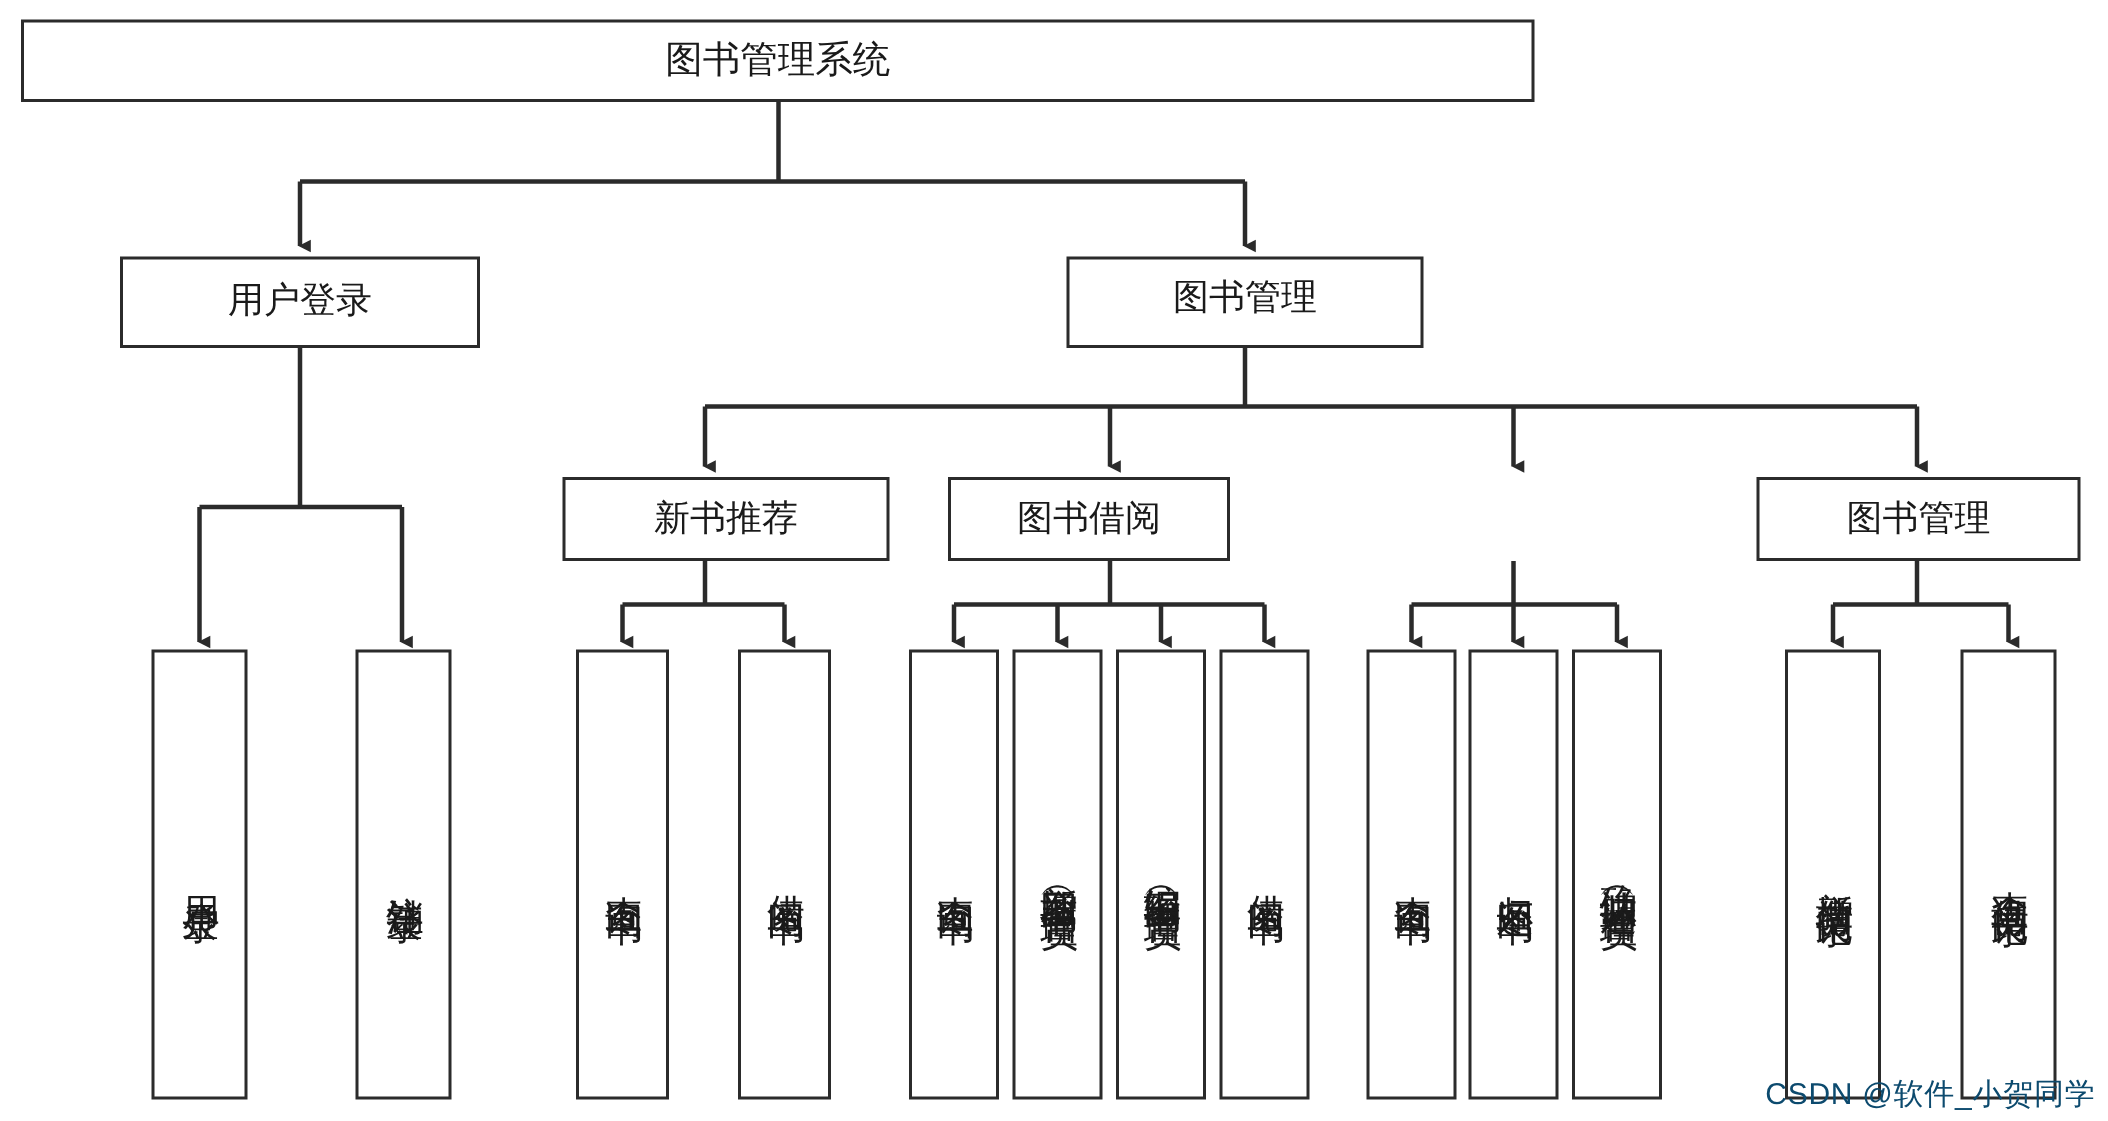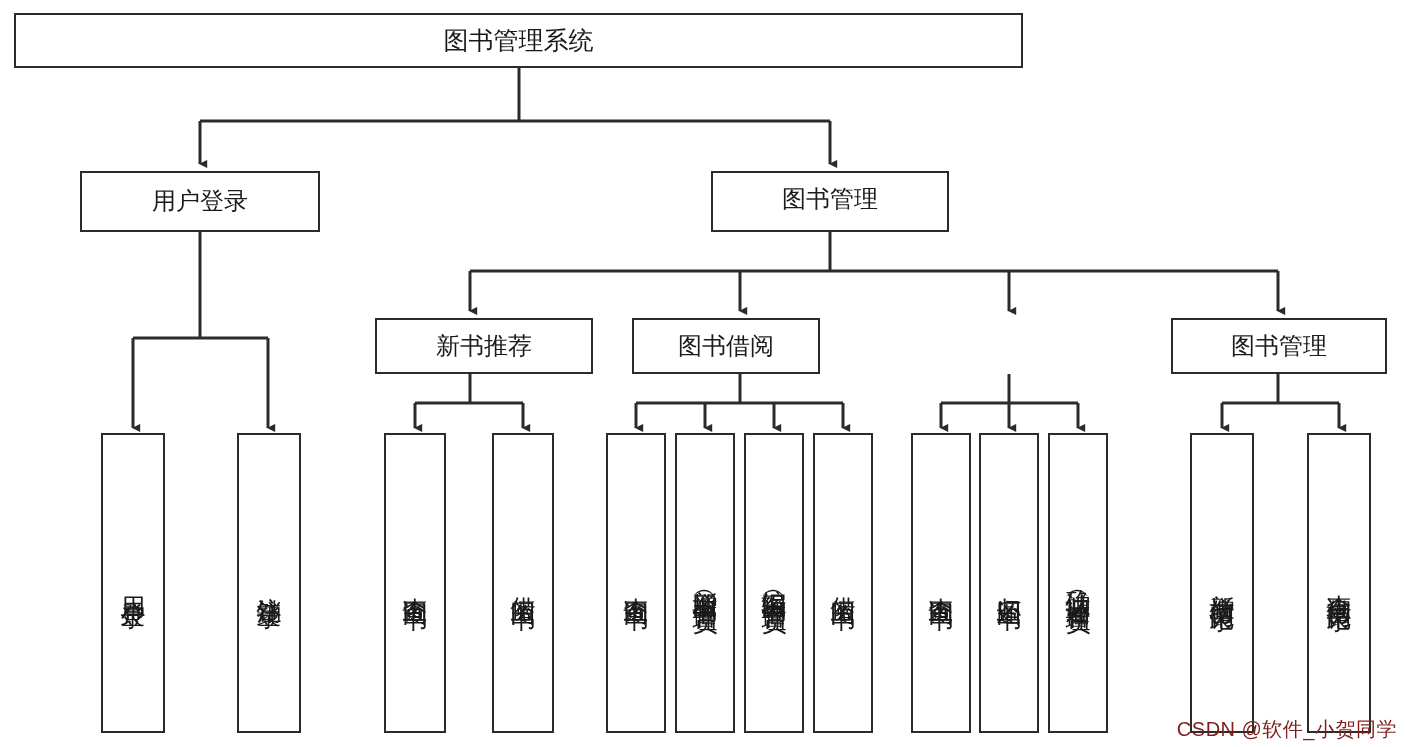--- a/index.html
+++ b/index.html
@@ -62,21 +62,21 @@
   }
   .node-leaf {
     align-items: center;
     justify-content: center;
   }
   #watermark {
     position: absolute;
     right: 8px;
     bottom: 4px;
     font-size: 20px;
-    color: #7f1d1d;
+    color: #0c4a6e;
     letter-spacing: 0.5px;
     z-index: 5;
     user-select: none;
     white-space: nowrap;
   }
 </style>
 </head>
 <body>
 
 <div id="diagram-root">

